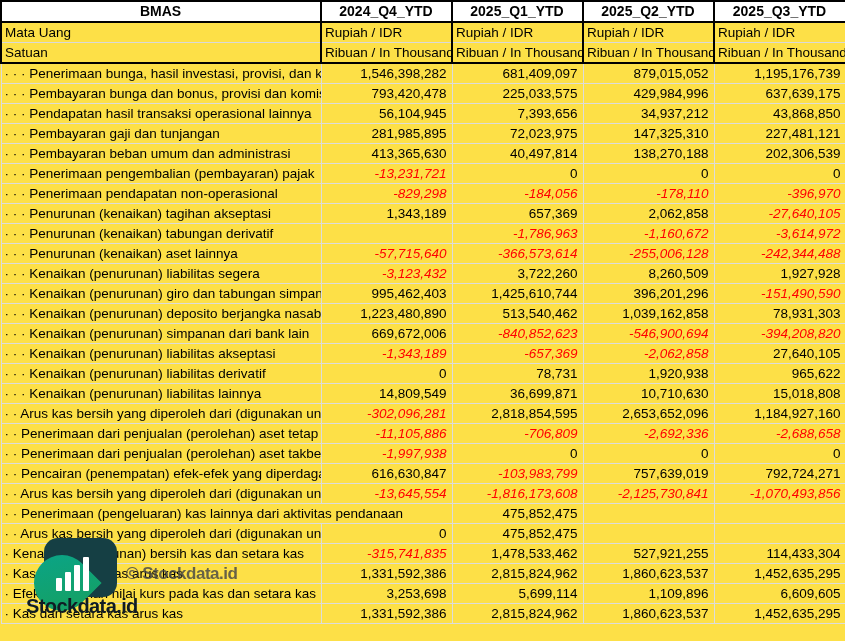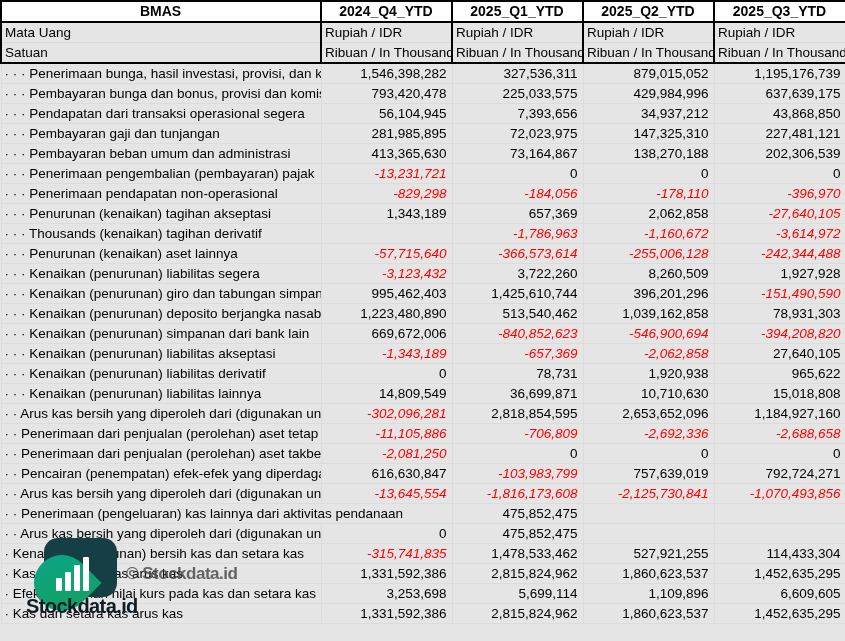--- a/index.html
+++ b/index.html
@@ -1,17 +1,17 @@
 <!DOCTYPE html>
 <html><head>
 <meta charset="utf-8">
 <style>
   html,body{margin:0;padding:0;background:#fff;}
   #stage{position:relative;width:845px;height:641px;overflow:hidden;
-         font-family:"Liberation Sans","DejaVu Sans",sans-serif;background:#e5e5e5;}
+         font-family:"Liberation Sans","DejaVu Sans",sans-serif;background:#fde047;}
   table{border-collapse:collapse;table-layout:fixed;width:845px;}
   col.c-label{width:320px;}
   col.c-val{width:131px;}
   col.c-val-last{width:132px;}
   th,td{box-sizing:border-box;height:20px;line-height:19px;overflow:hidden;
         white-space:nowrap;font-size:13.5px;color:#000;padding:0 4px 0 3px;}
   tr.header-row th{height:21px;font-weight:bold;font-size:14px;text-align:center;
         border:2px solid #000;background:#fff;}
   tr.meta-row td{border-left:2px solid #000;border-right:2px solid #000;
         border-bottom:1px solid #d9d9d9;}
@@ -70,49 +70,49 @@
         <tr class="meta-row meta-last">
           <td class="label">Satuan</td>
           <td class="label">Ribuan / In Thousands</td>
           <td class="label">Ribuan / In Thousands</td>
           <td class="label">Ribuan / In Thousands</td>
           <td class="label">Ribuan / In Thousands</td>
         </tr>
         <tr class="data-row">
           <td class="label" colspan="1">· · · Penerimaan bunga, hasil investasi, provisi, dan komisi</td>
           <td class="num">1,546,398,282</td>
-          <td class="num">327,536,311</td>
+          <td class="num">681,409,097</td>
           <td class="num">879,015,052</td>
           <td class="num">1,195,176,739</td>
         </tr>
         <tr class="data-row">
           <td class="label" colspan="1">· · · Pembayaran bunga dan bonus, provisi dan komisi</td>
           <td class="num">793,420,478</td>
           <td class="num">225,033,575</td>
           <td class="num">429,984,996</td>
           <td class="num">637,639,175</td>
         </tr>
         <tr class="data-row">
-          <td class="label" colspan="1">· · · Pendapatan dari transaksi operasional segera</td>
+          <td class="label" colspan="1">· · · Pendapatan hasil transaksi operasional lainnya</td>
           <td class="num">56,104,945</td>
           <td class="num">7,393,656</td>
           <td class="num">34,937,212</td>
           <td class="num">43,868,850</td>
         </tr>
         <tr class="data-row">
           <td class="label" colspan="1">· · · Pembayaran gaji dan tunjangan</td>
           <td class="num">281,985,895</td>
           <td class="num">72,023,975</td>
           <td class="num">147,325,310</td>
           <td class="num">227,481,121</td>
         </tr>
         <tr class="data-row">
           <td class="label" colspan="1">· · · Pembayaran beban umum dan administrasi</td>
           <td class="num">413,365,630</td>
-          <td class="num">73,164,867</td>
+          <td class="num">40,497,814</td>
           <td class="num">138,270,188</td>
           <td class="num">202,306,539</td>
         </tr>
         <tr class="data-row">
           <td class="label" colspan="1">· · · Penerimaan pengembalian (pembayaran) pajak</td>
           <td class="num neg">-13,231,721</td>
           <td class="num">0</td>
           <td class="num">0</td>
           <td class="num">0</td>
         </tr>
@@ -124,21 +124,21 @@
           <td class="num neg">-396,970</td>
         </tr>
         <tr class="data-row">
           <td class="label" colspan="1">· · · Penurunan (kenaikan) tagihan akseptasi</td>
           <td class="num">1,343,189</td>
           <td class="num">657,369</td>
           <td class="num">2,062,858</td>
           <td class="num neg">-27,640,105</td>
         </tr>
         <tr class="data-row">
-          <td class="label" colspan="1">· · · Thousands (kenaikan) tagihan derivatif</td>
+          <td class="label" colspan="1">· · · Penurunan (kenaikan) tabungan derivatif</td>
           <td class="num"></td>
           <td class="num neg">-1,786,963</td>
           <td class="num neg">-1,160,672</td>
           <td class="num neg">-3,614,972</td>
         </tr>
         <tr class="data-row">
           <td class="label" colspan="1">· · · Penurunan (kenaikan) aset lainnya</td>
           <td class="num neg">-57,715,640</td>
           <td class="num neg">-366,573,614</td>
           <td class="num neg">-255,006,128</td>
@@ -202,21 +202,21 @@
         </tr>
         <tr class="data-row">
           <td class="label" colspan="1">· · Penerimaan dari penjualan (perolehan) aset tetap</td>
           <td class="num neg">-11,105,886</td>
           <td class="num neg">-706,809</td>
           <td class="num neg">-2,692,336</td>
           <td class="num neg">-2,688,658</td>
         </tr>
         <tr class="data-row">
           <td class="label" colspan="1">· · Penerimaan dari penjualan (perolehan) aset takberwujud</td>
-          <td class="num neg">-2,081,250</td>
+          <td class="num neg">-1,997,938</td>
           <td class="num">0</td>
           <td class="num">0</td>
           <td class="num">0</td>
         </tr>
         <tr class="data-row">
           <td class="label" colspan="1">· · Pencairan (penempatan) efek-efek yang diperdagangkan</td>
           <td class="num">616,630,847</td>
           <td class="num neg">-103,983,799</td>
           <td class="num">757,639,019</td>
           <td class="num">792,724,271</td>

